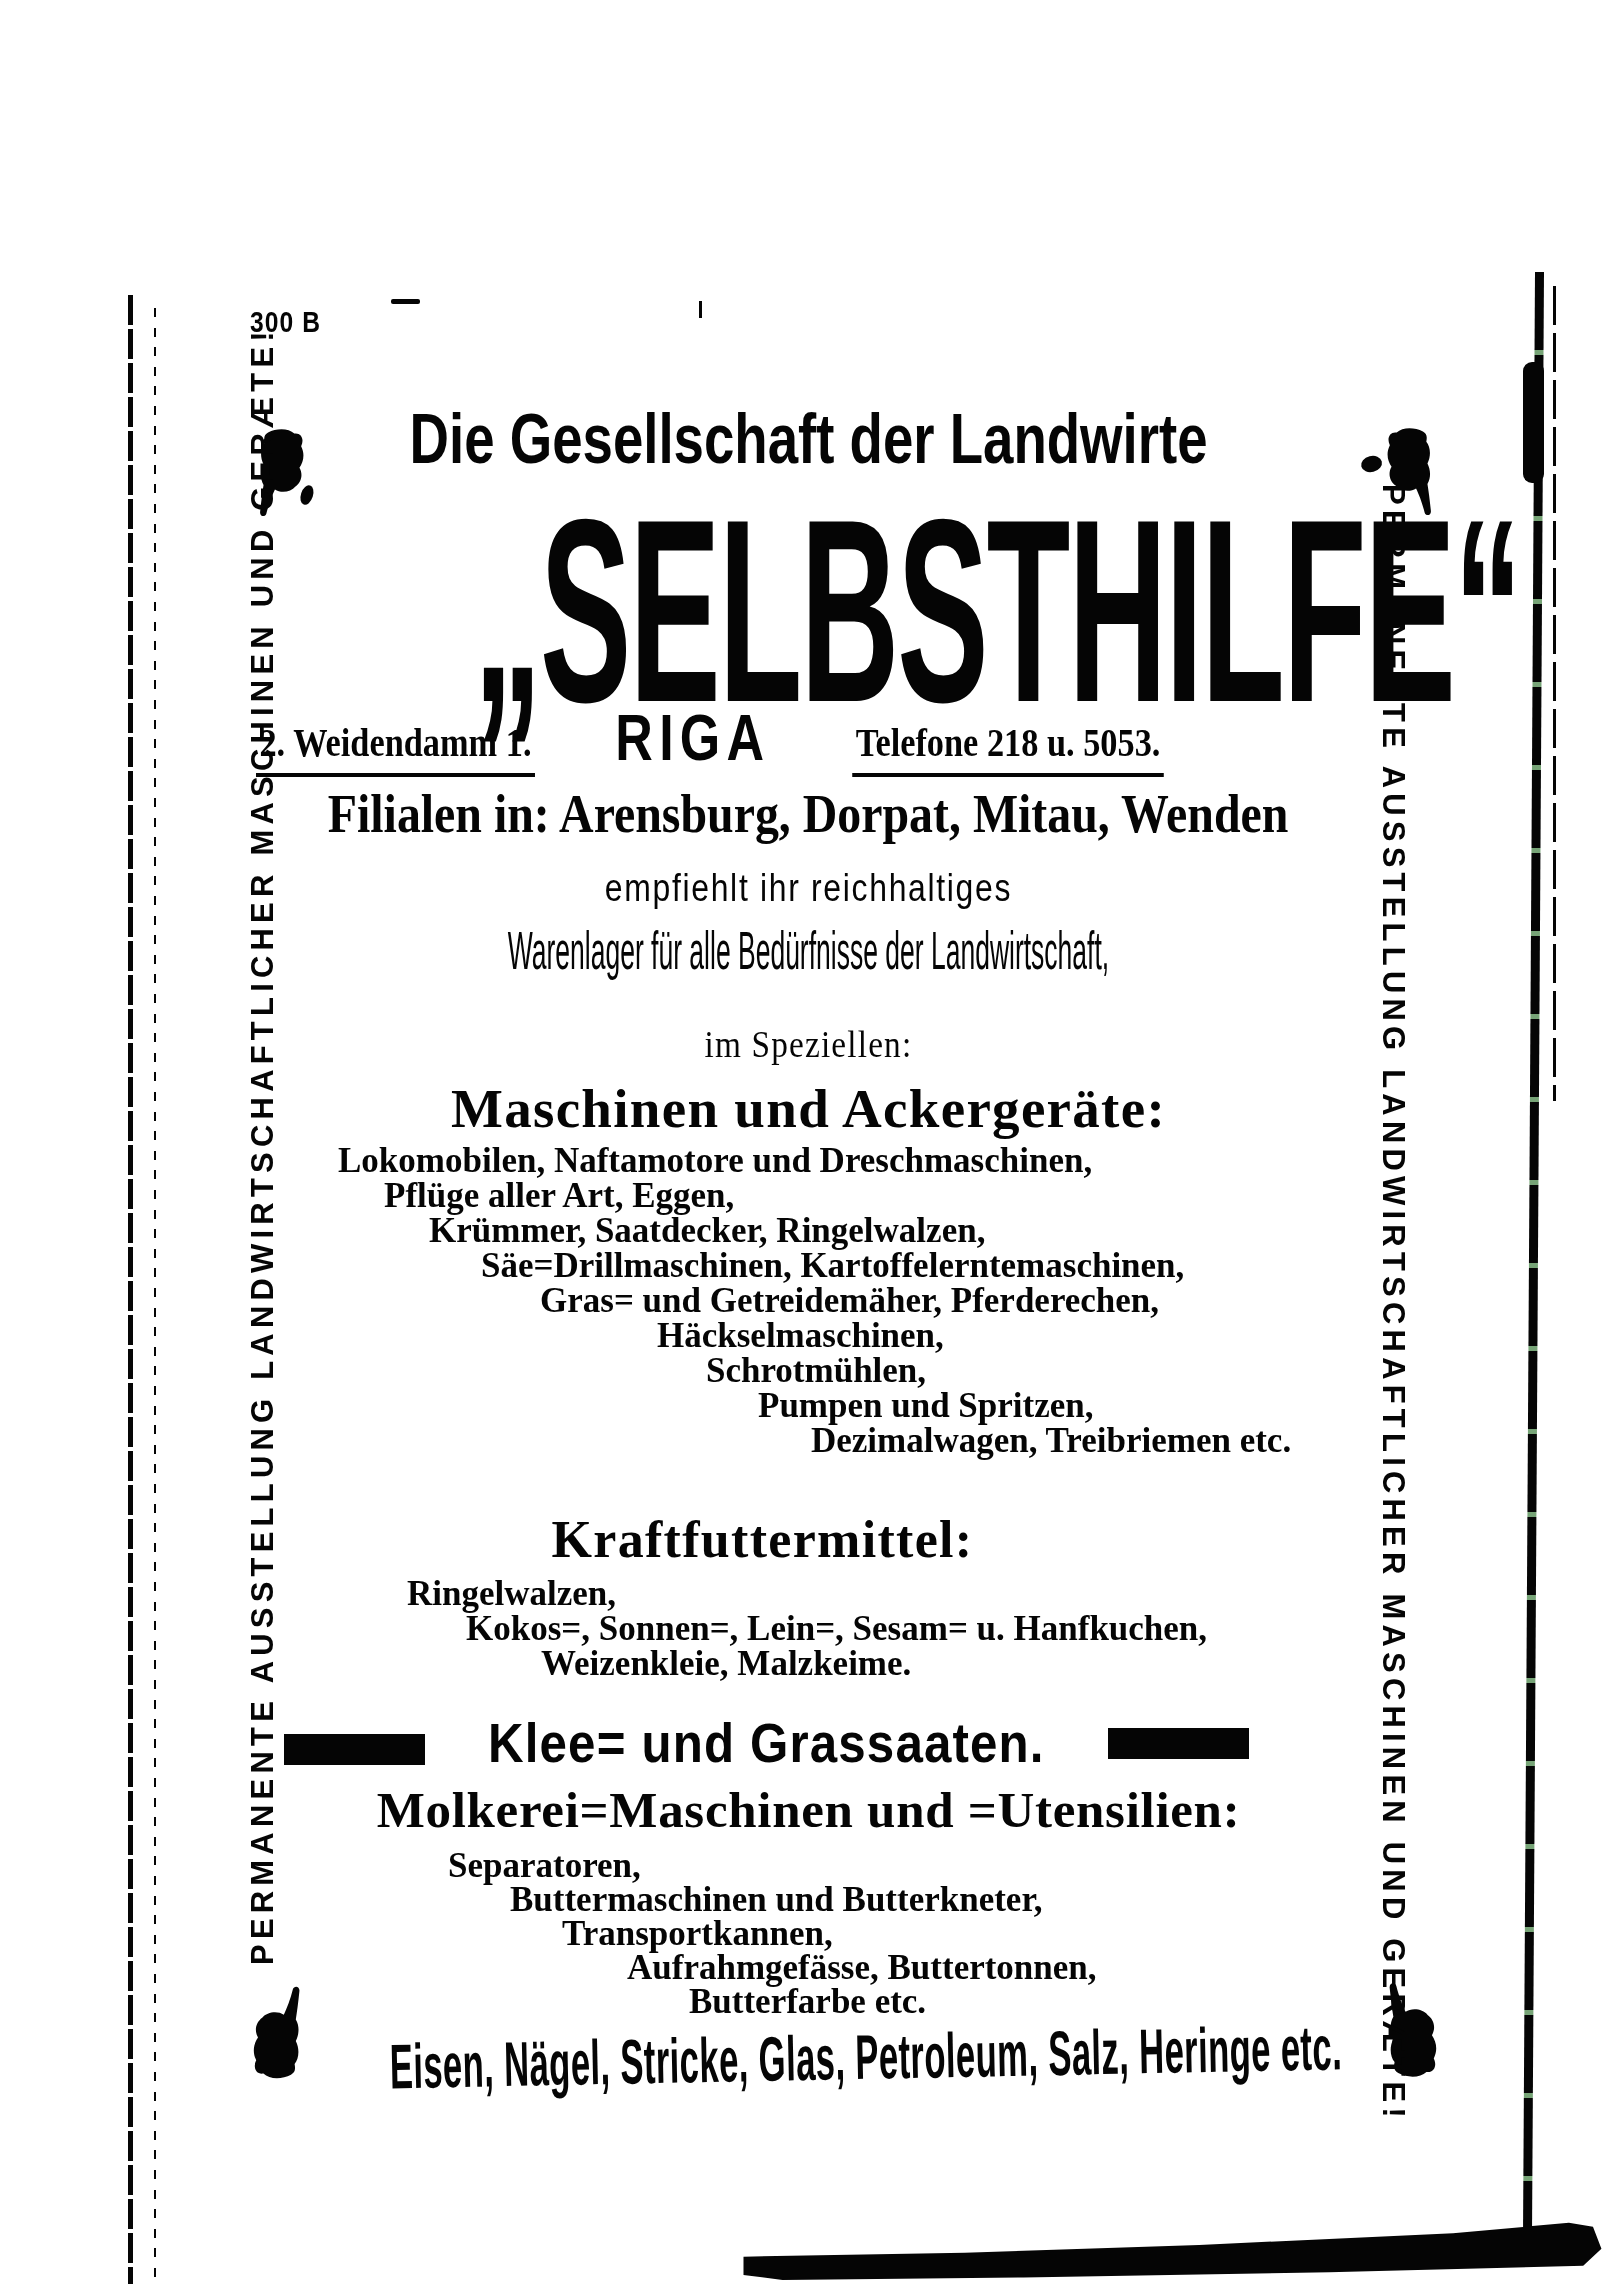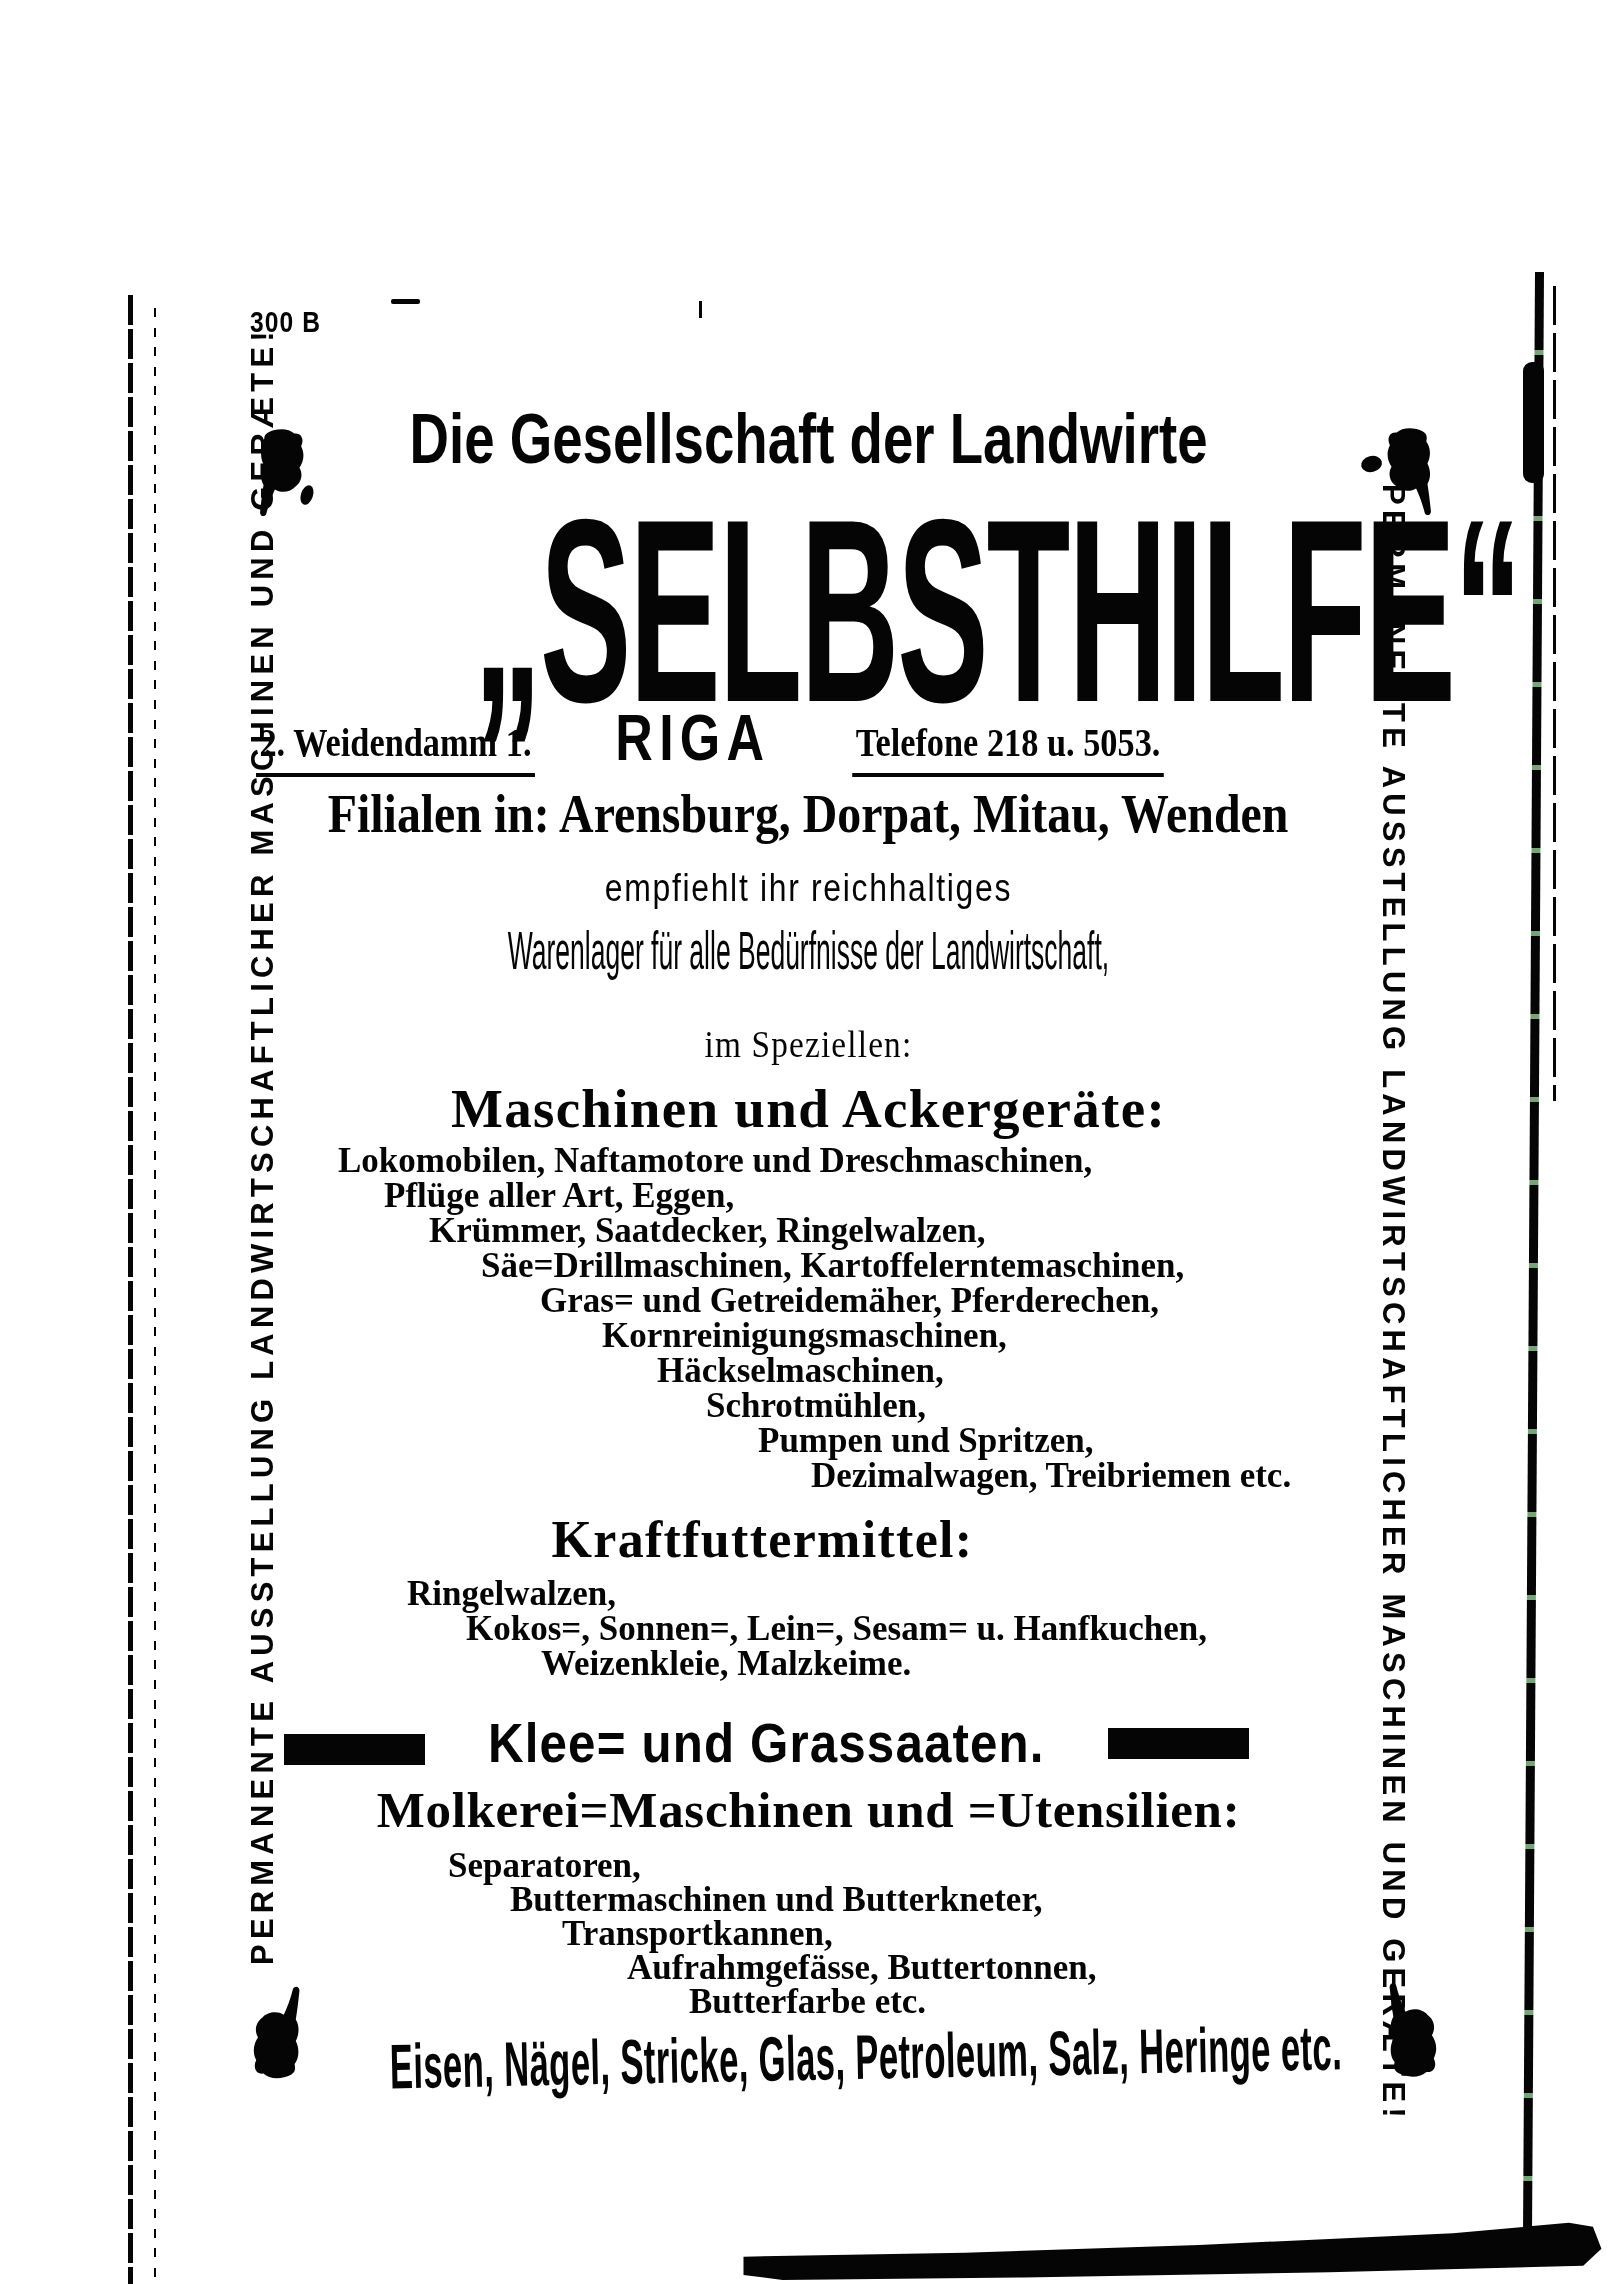--- a/index.html
+++ b/index.html
@@ -131,21 +131,20 @@
     <span class="sq">im Speziellen:</span>
   </div>
 
   <div class="abs ctr h1s" id="machinesH">Maschinen und Ackergeräte:</div>
   <ul class="abs plist" id="machinesL">
     <li style="margin-left:0px;">Lokomobilen, Naftamotore und Dreschmaschinen,</li>
     <li style="margin-left:46px;">Pflüge aller Art, Eggen,</li>
     <li style="margin-left:91px;">Krümmer, Saatdecker, Ringelwalzen,</li>
     <li style="margin-left:143px;">Säe=Drillmaschinen, Kartoffelerntemaschinen,</li>
     <li style="margin-left:202px;">Gras= und Getreidemäher, Pferderechen,</li>
-    <li style="margin-left:264px;">Kornreinigungsmaschinen,</li>
     <li style="margin-left:319px;">Häckselmaschinen,</li>
     <li style="margin-left:368px;">Schrotmühlen,</li>
     <li style="margin-left:420px;">Pumpen und Spritzen,</li>
     <li style="margin-left:473px;">Dezimalwagen, Treibriemen etc.</li>
   </ul>
 
   <div class="abs ctr h1s" id="feedH">Kraftfuttermittel:</div>
   <ul class="abs plist" id="feedL">
     <li style="margin-left:0px;">Ringelwalzen,</li>
     <li style="margin-left:59px;">Kokos=, Sonnen=, Lein=, Sesam= u. Hanfkuchen,</li>

